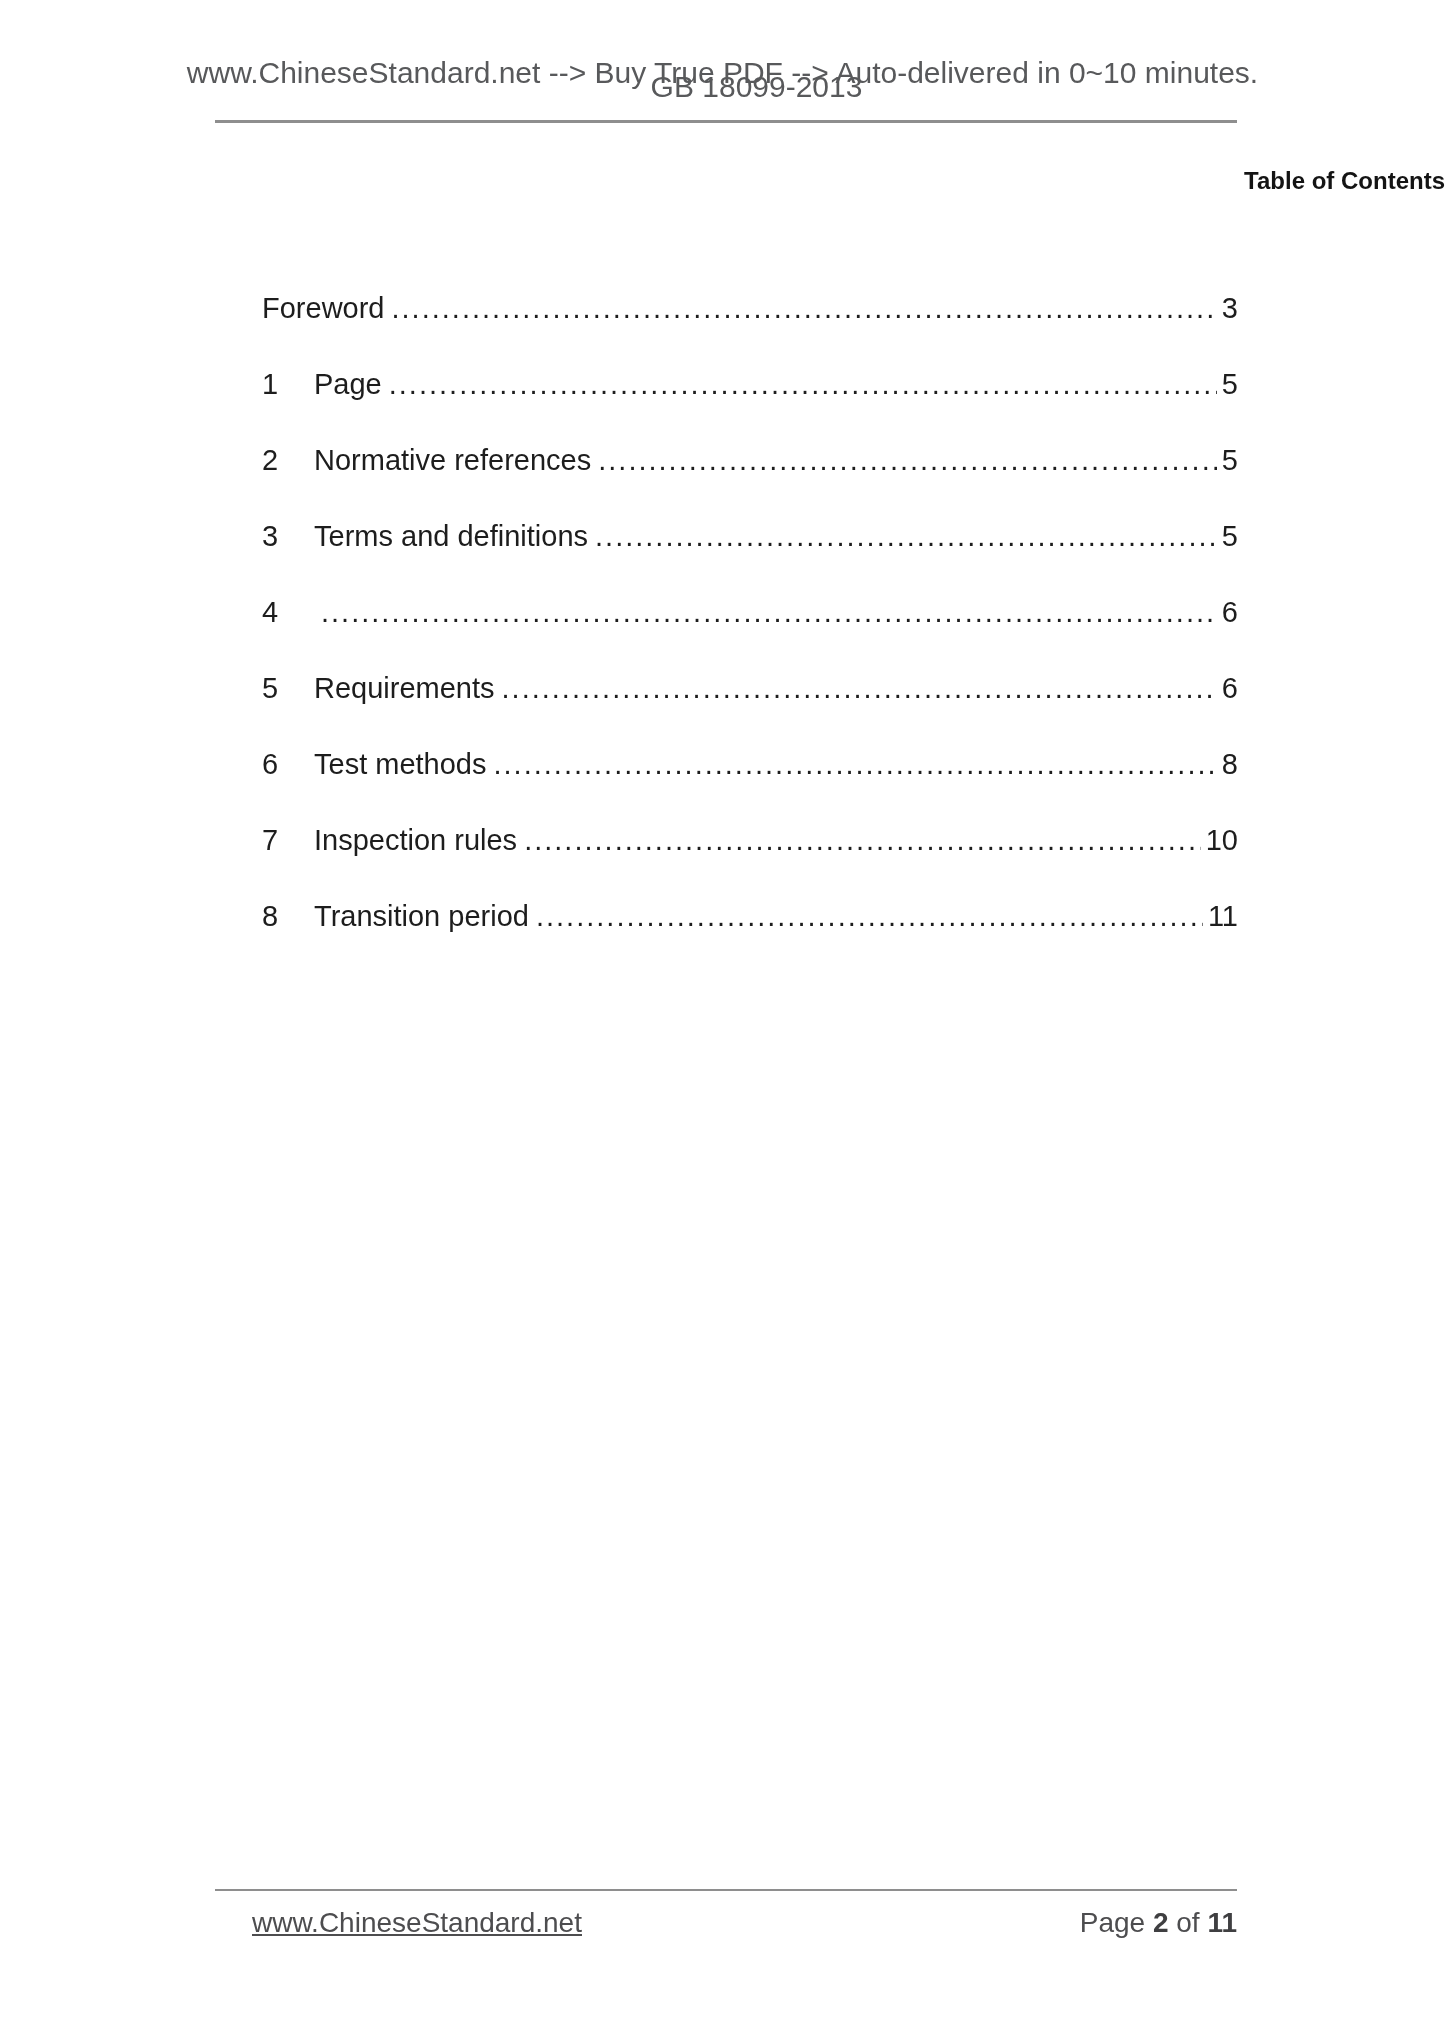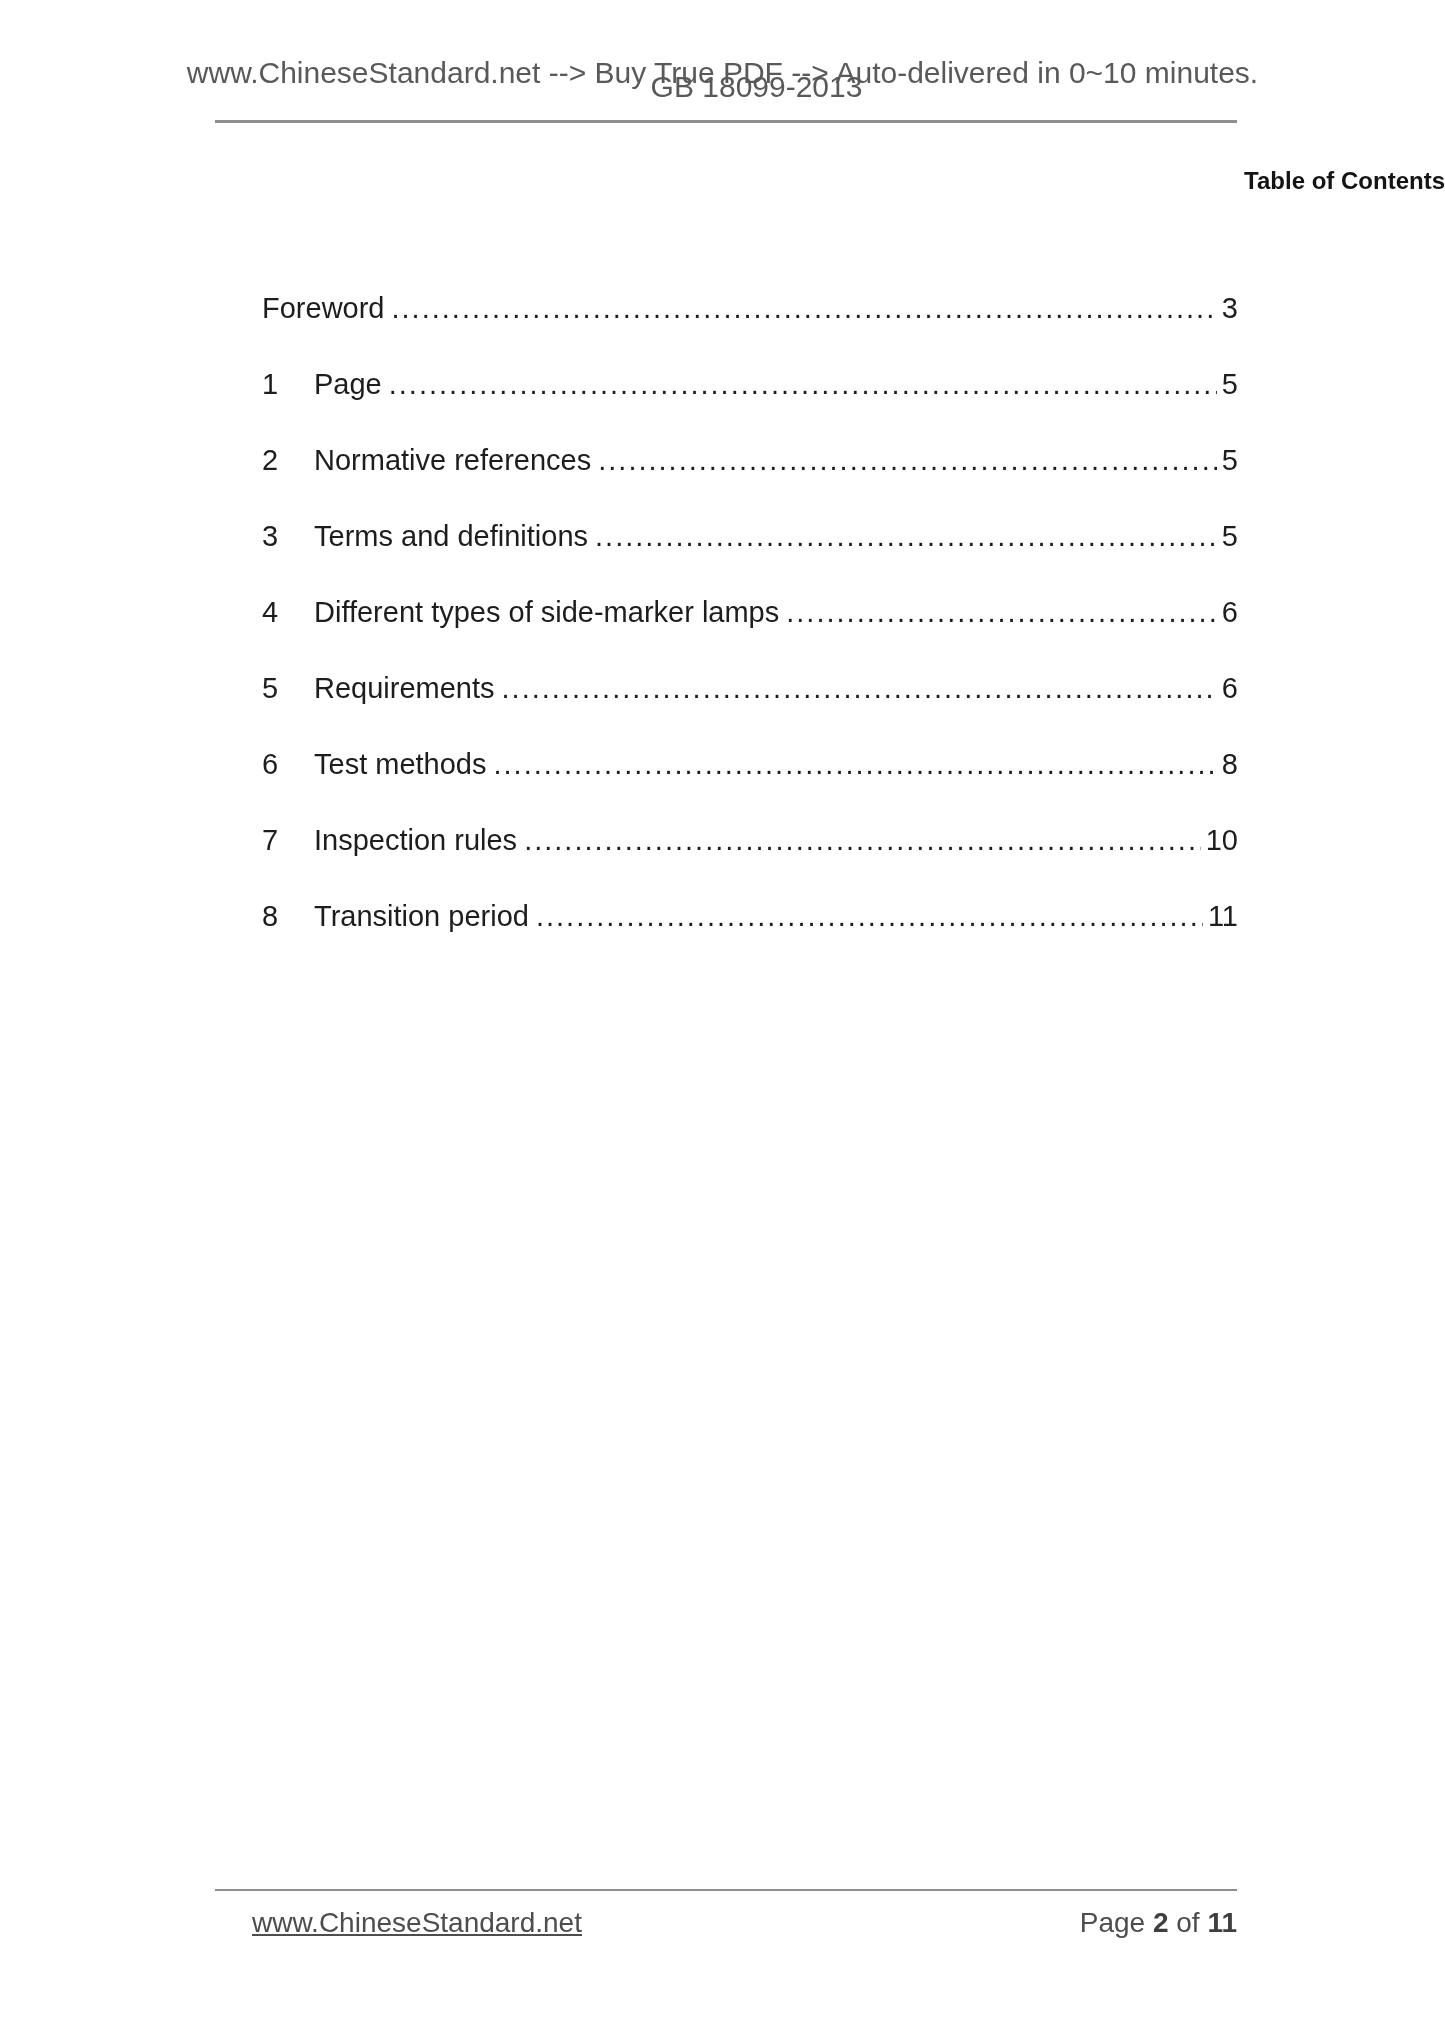--- a/index.html
+++ b/index.html
@@ -162,21 +162,20 @@
 
     <div class="toc-row">
       <span class="toc-num">3</span>
       <span class="toc-label">Terms and definitions</span>
       <span class="toc-leader"></span>
       <span class="toc-page">5</span>
     </div>
 
     <div class="toc-row">
       <span class="toc-num">4</span>
-      <span class="toc-label">Different types of side-marker lamps</span>
       <span class="toc-leader"></span>
       <span class="toc-page">6</span>
     </div>
 
     <div class="toc-row">
       <span class="toc-num">5</span>
       <span class="toc-label">Requirements</span>
       <span class="toc-leader"></span>
       <span class="toc-page">6</span>
     </div>

